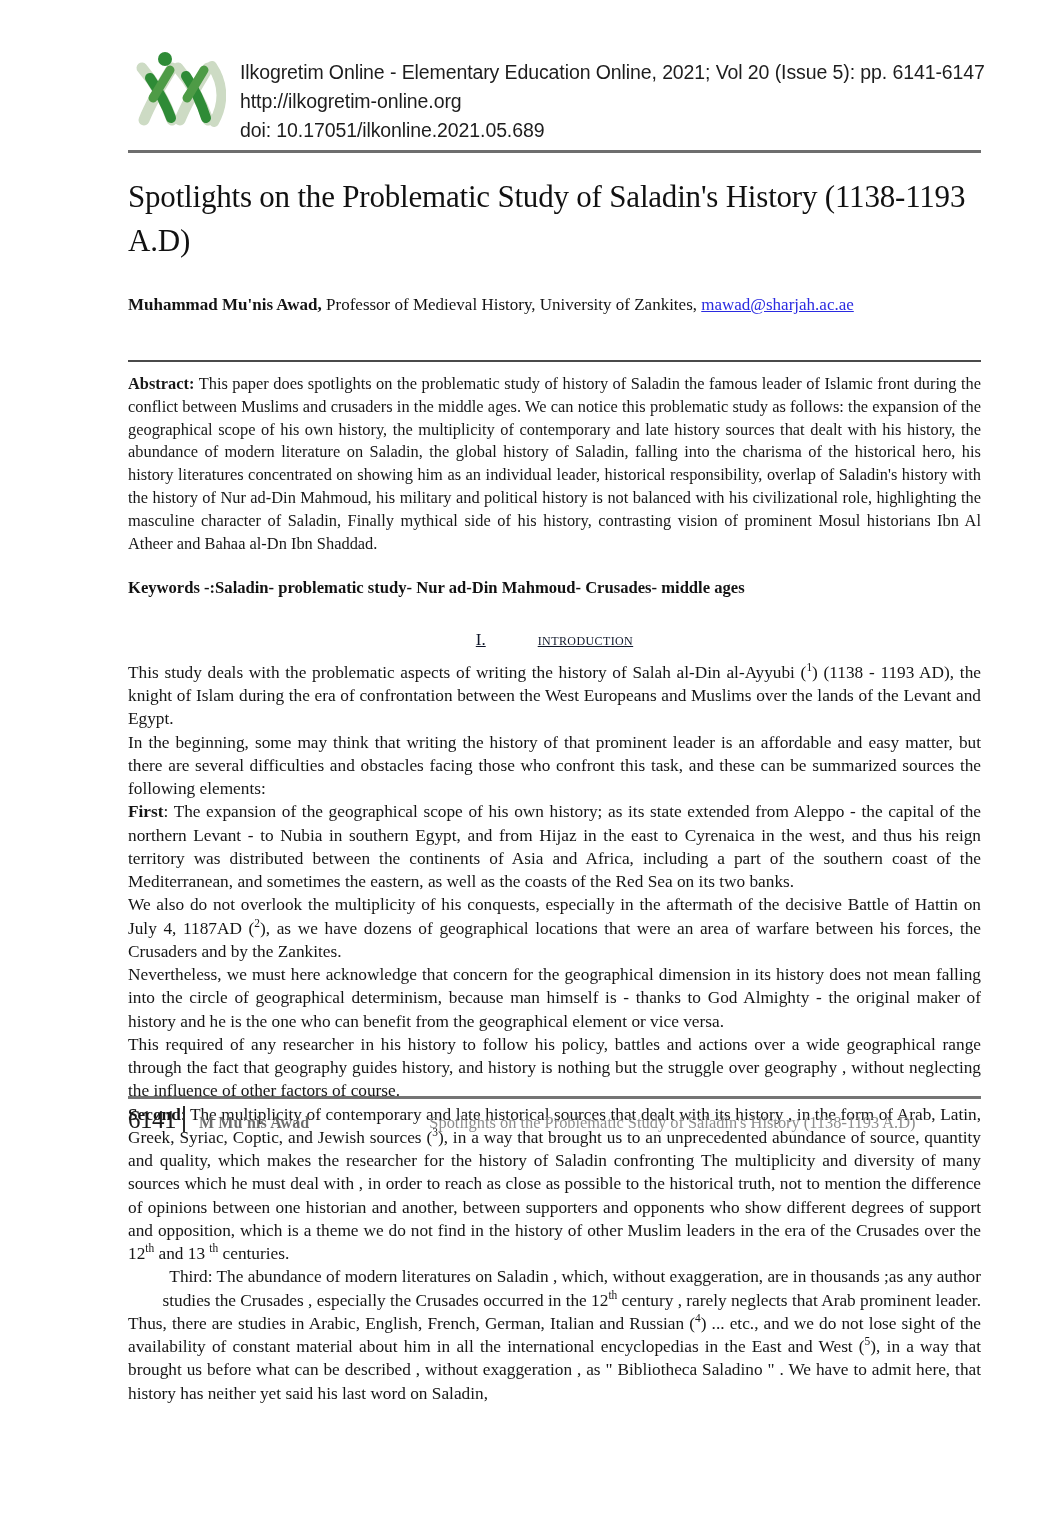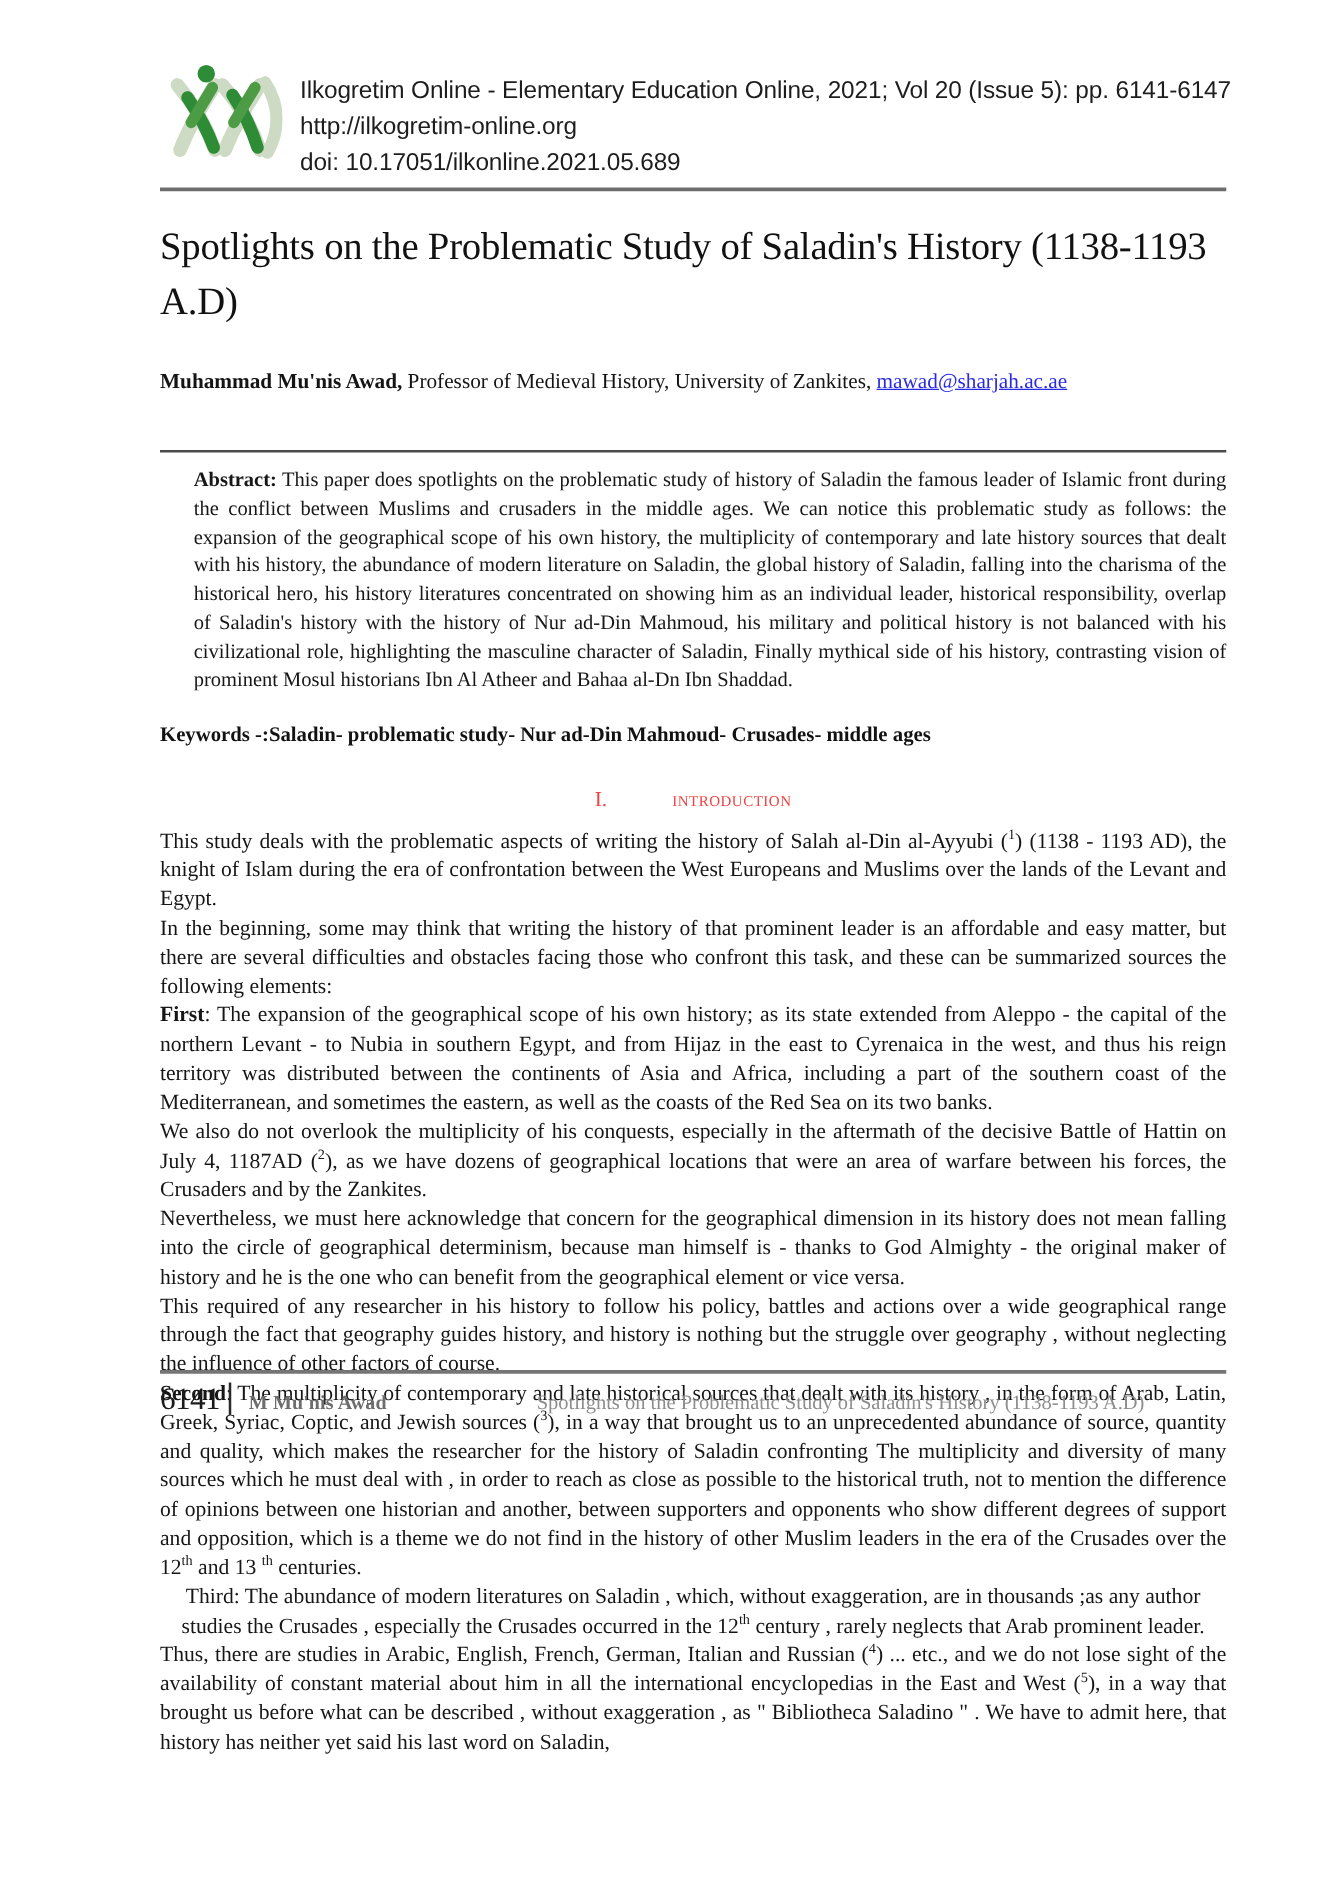--- a/index.html
+++ b/index.html
@@ -85,55 +85,55 @@
     height: 2px;
     background: #4a4a4a;
     margin: 43px 0 11px 0;
     width: 100%;
   }
   .abstract {
     font-size: 16.4px;
     line-height: 1.395;
     text-align: justify;
     color: #171717;
-    margin-left: 27px;
   }
   .abstract .lbl { font-weight: bold; }
 
   .keywords {
     margin-top: 22px;
     font-size: 16.6px;
     font-weight: bold;
     color: #121212;
   }
 
   
   .section-head {
     margin: 32px 0 11px 0;
     text-align: center;
     font-size: 17px;
-    color: #ef4444;
+    color: #0f172a;
+    text-decoration: underline;
   }
   .section-head .num { margin-right: 52px; }
   .section-head .caps {
     font-variant: small-caps;
     text-transform: lowercase;
     letter-spacing: 0.4px;
   }
   .section-head .caps::first-letter { text-transform: uppercase; }
 
   
   .body-text p {
     margin: 0;
     font-size: 17.3px;
     line-height: 1.345;
     text-align: justify;
     color: #161616;
   }
-  .body-text p.ragged { text-align: center; }
+  .body-text p.ragged { text-align: right; }
   .body-text b { font-weight: bold; }
   sup { font-size: 0.66em; vertical-align: super; line-height: 0; }
 
   
   .footer {
     position: absolute;
     left: 128px;
     right: 78px;
     bottom: 44px;
   }

